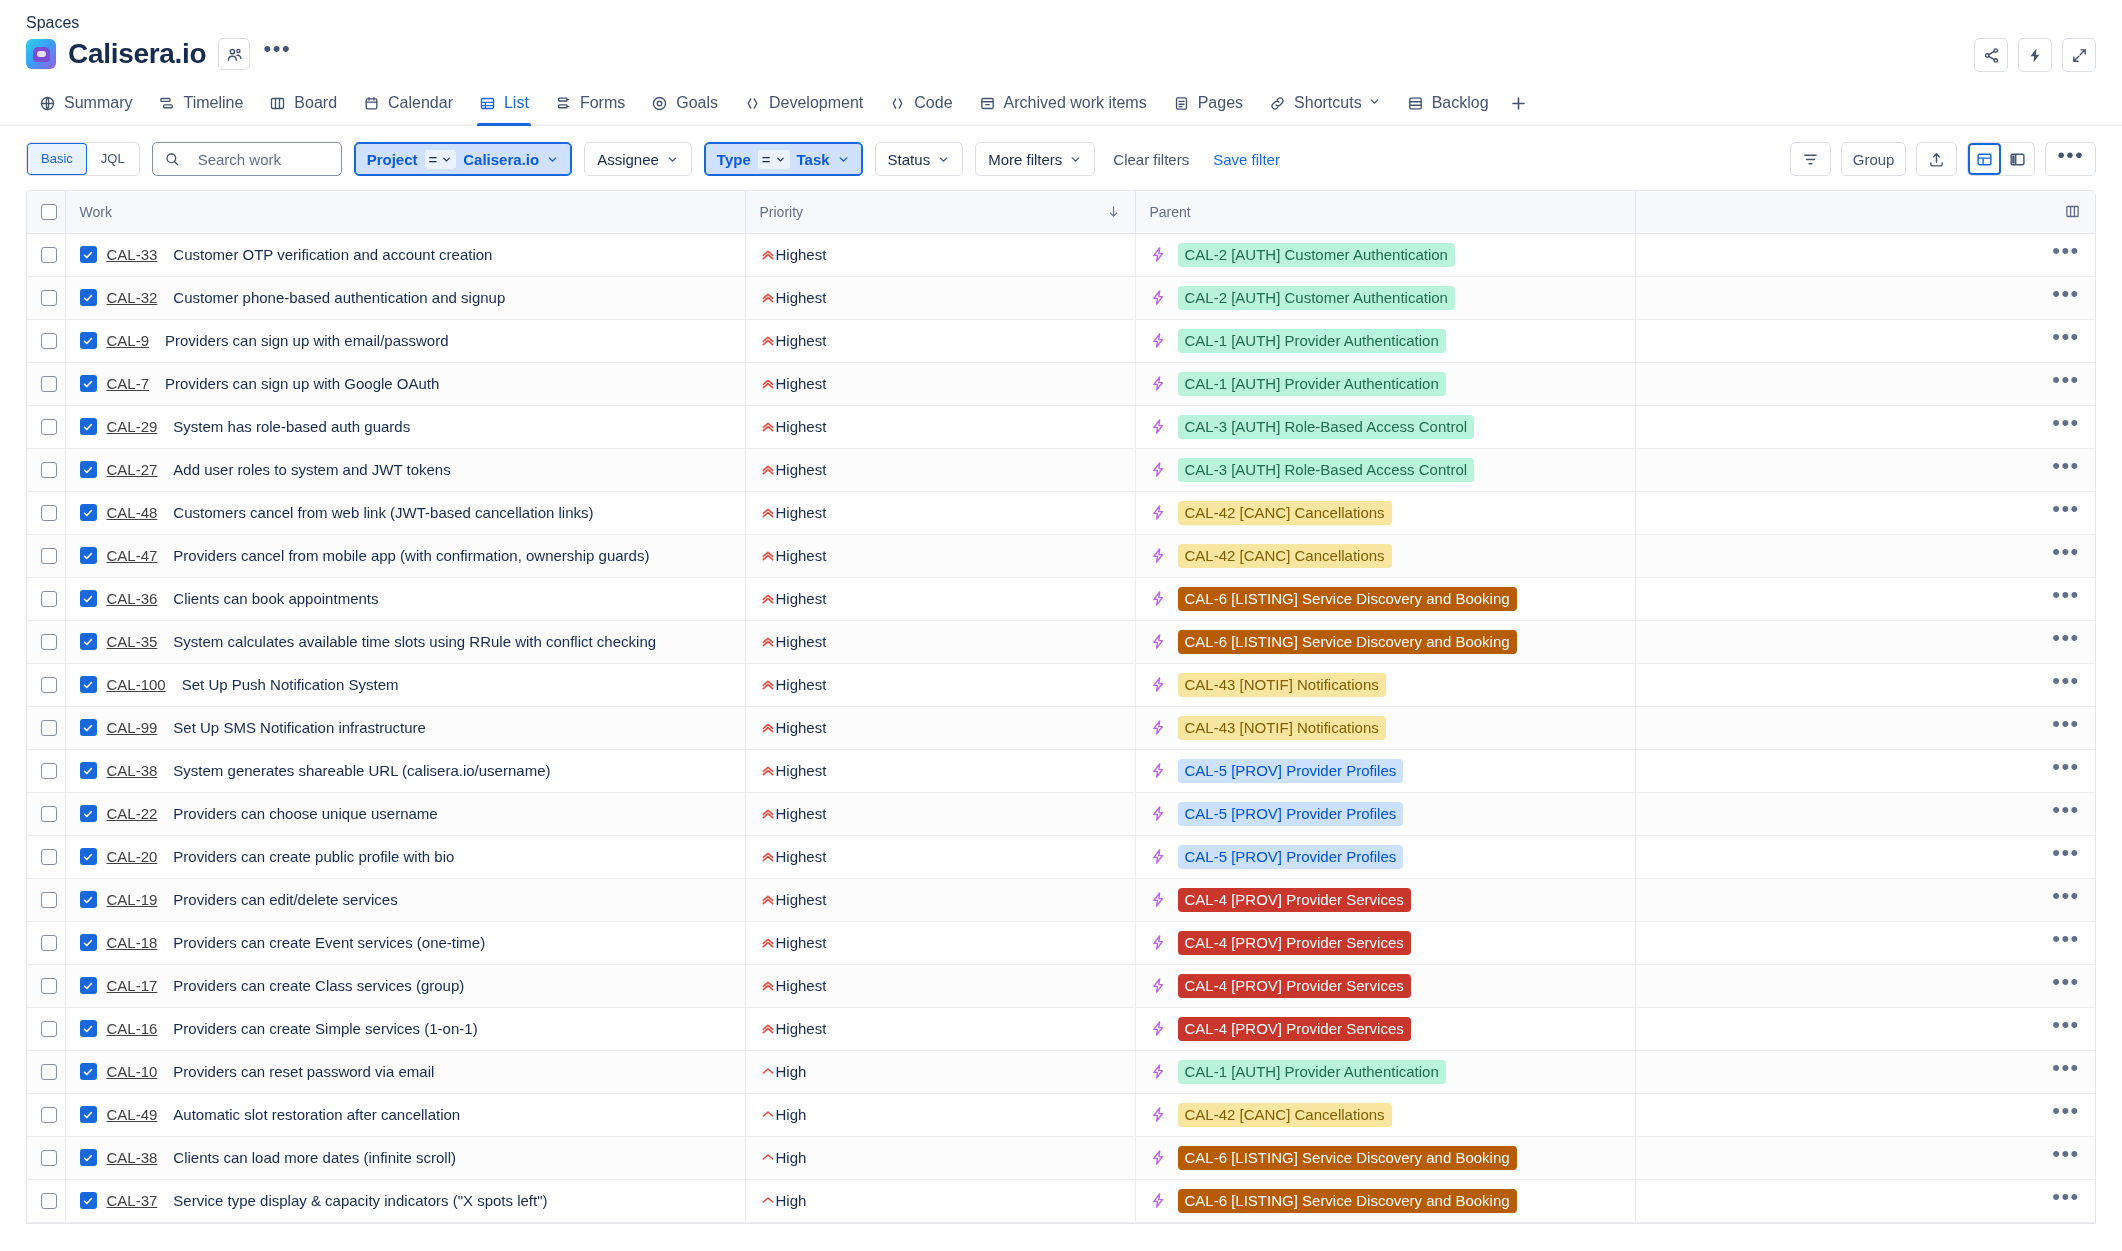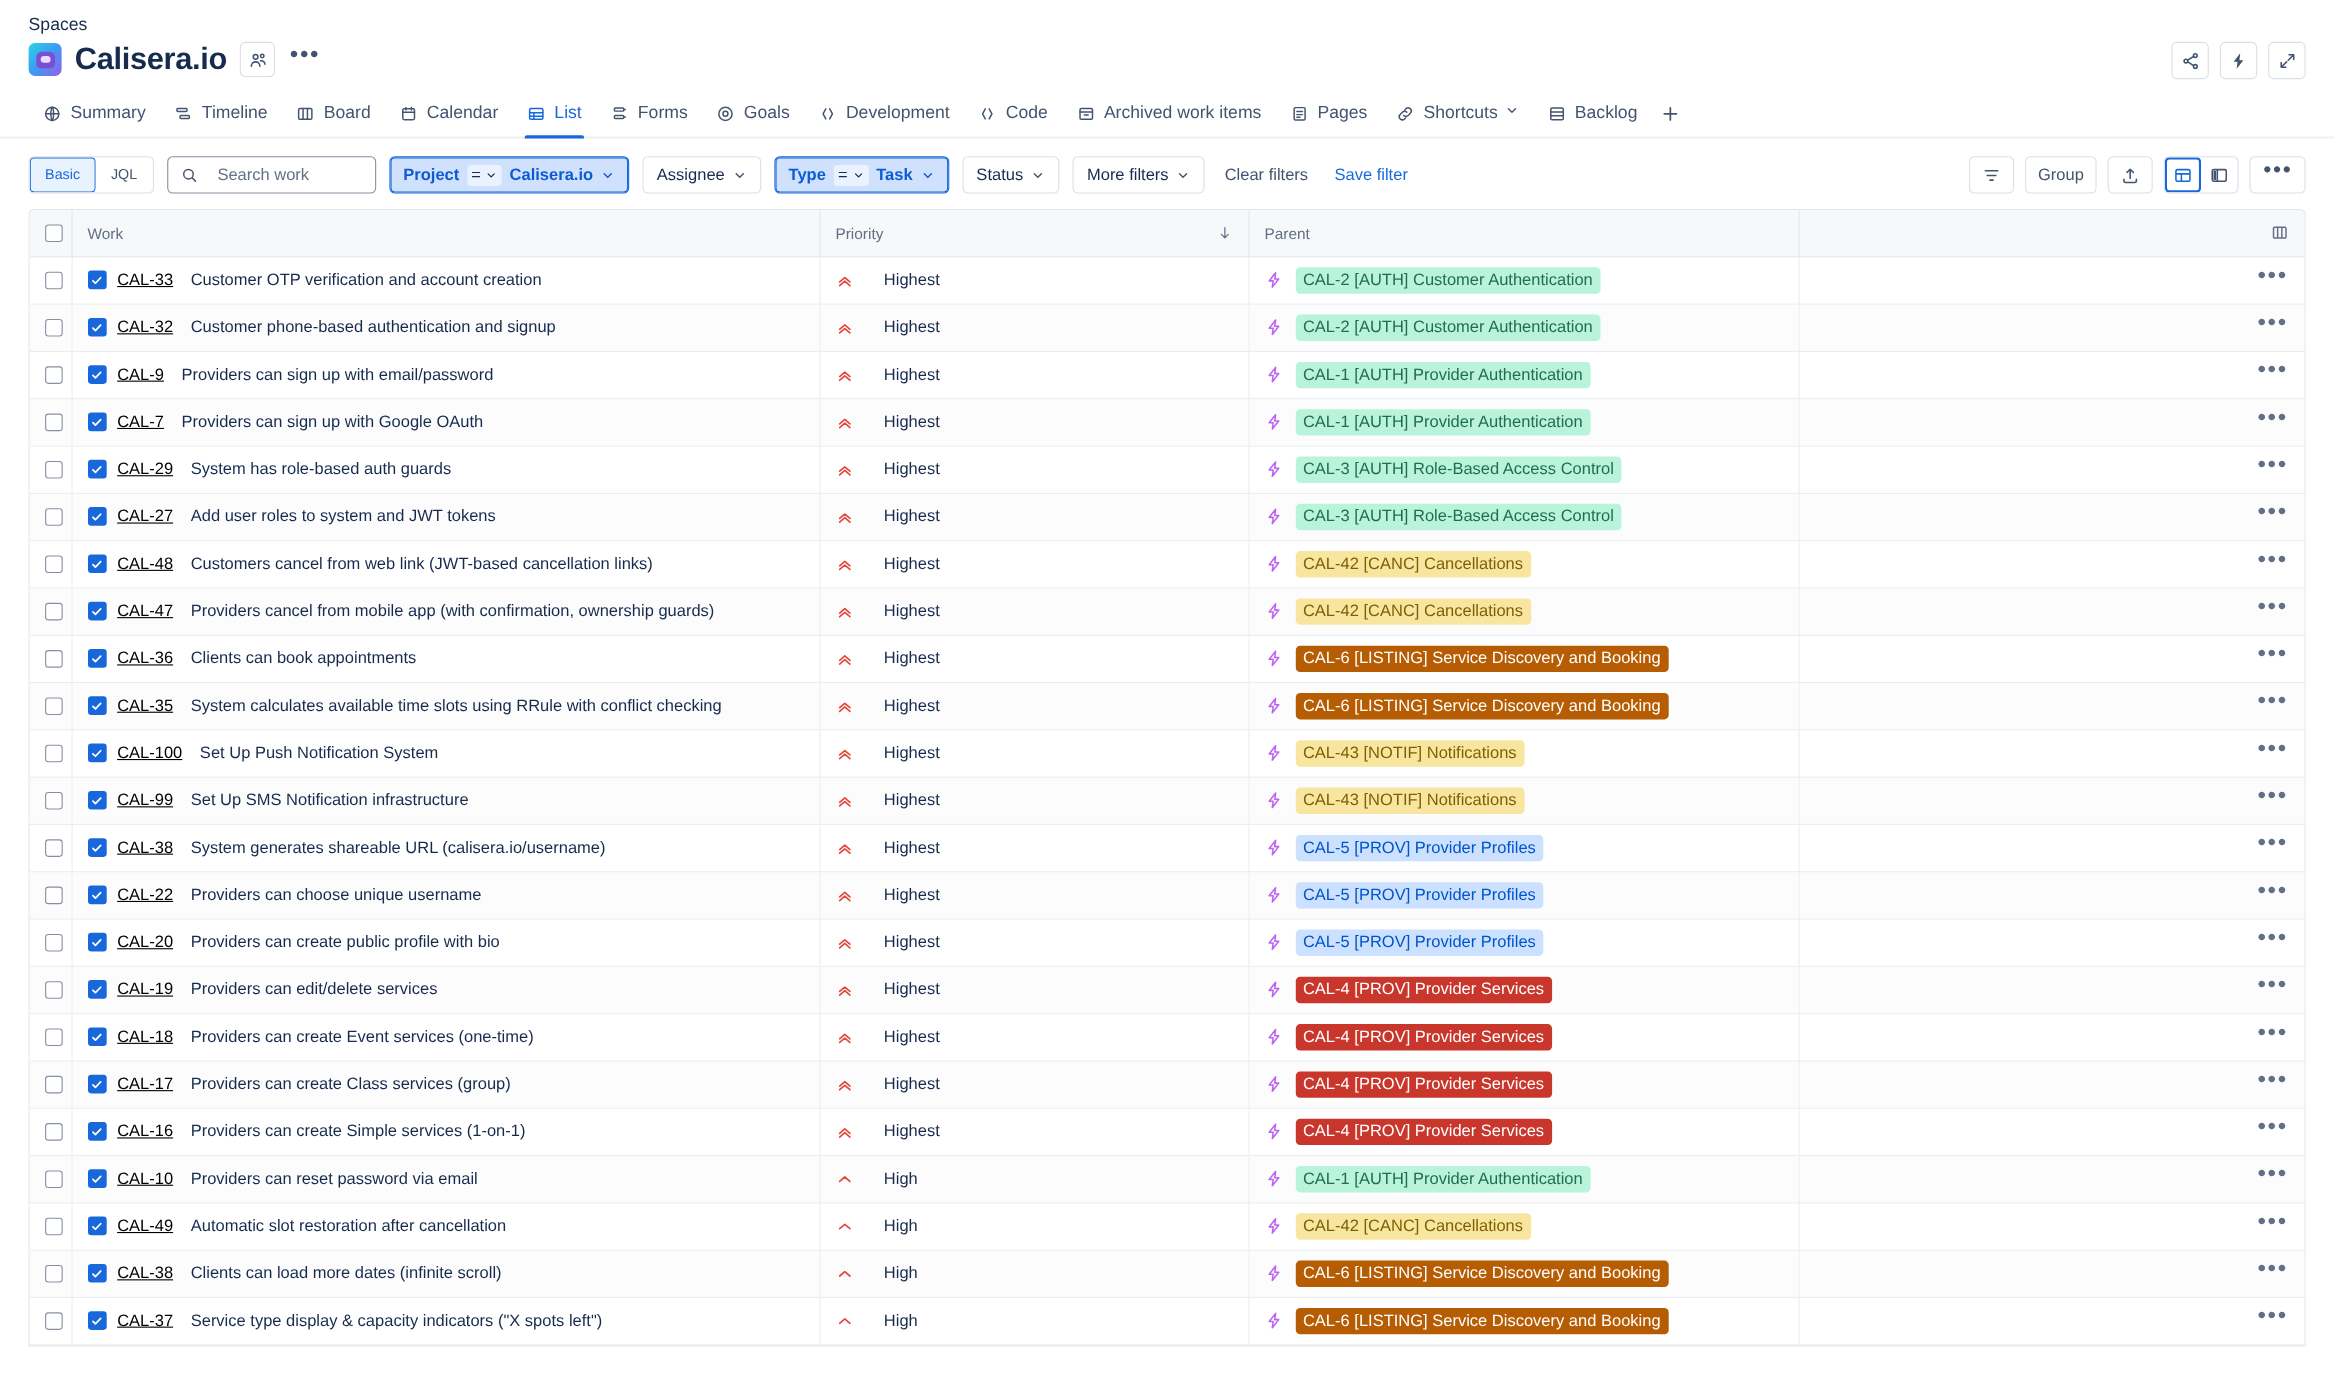--- a/index.html
+++ b/index.html
@@ -183,26 +183,26 @@
     width: 16px; height: 16px; border: 1px solid #8590a2;
     border-radius: 3px; background: #fff; display: block;
   }
   .work-cell { display: flex; align-items: center; gap: 10px; }
   .task-ico {
     width: 17px; height: 17px; border-radius: 3px;
     background: #1868db; display: flex; align-items: center;
     justify-content: center; flex: none;
   }
   .key-link {
-    color: #000000; text-decoration: underline; font-size: 15px;
+    color: #404040; text-decoration: underline; font-size: 15px;
     white-space: nowrap;
   }
   .summary-txt { color: #172b4d; font-size: 15px; margin-left: 6px; }
 
-  .pri-cell { display: flex; align-items: center; gap: 28px; }
+  .pri-cell { display: flex; align-items: flex-start; gap: 0; }
   .pri-ico { display: flex; align-items: center; color: #e2483d; }
 
   .par-cell { display: flex; align-items: center; gap: 11px; }
   .epic-ico { display:flex; align-items:center; color: #bf63f3; flex: none; }
   .badge {
     display: inline-block; padding: 2px 7px; border-radius: 4px;
     font-size: 15px; line-height: 20px; white-space: nowrap;
   }
   .dots-cell { text-align: right; }
   .dots {

